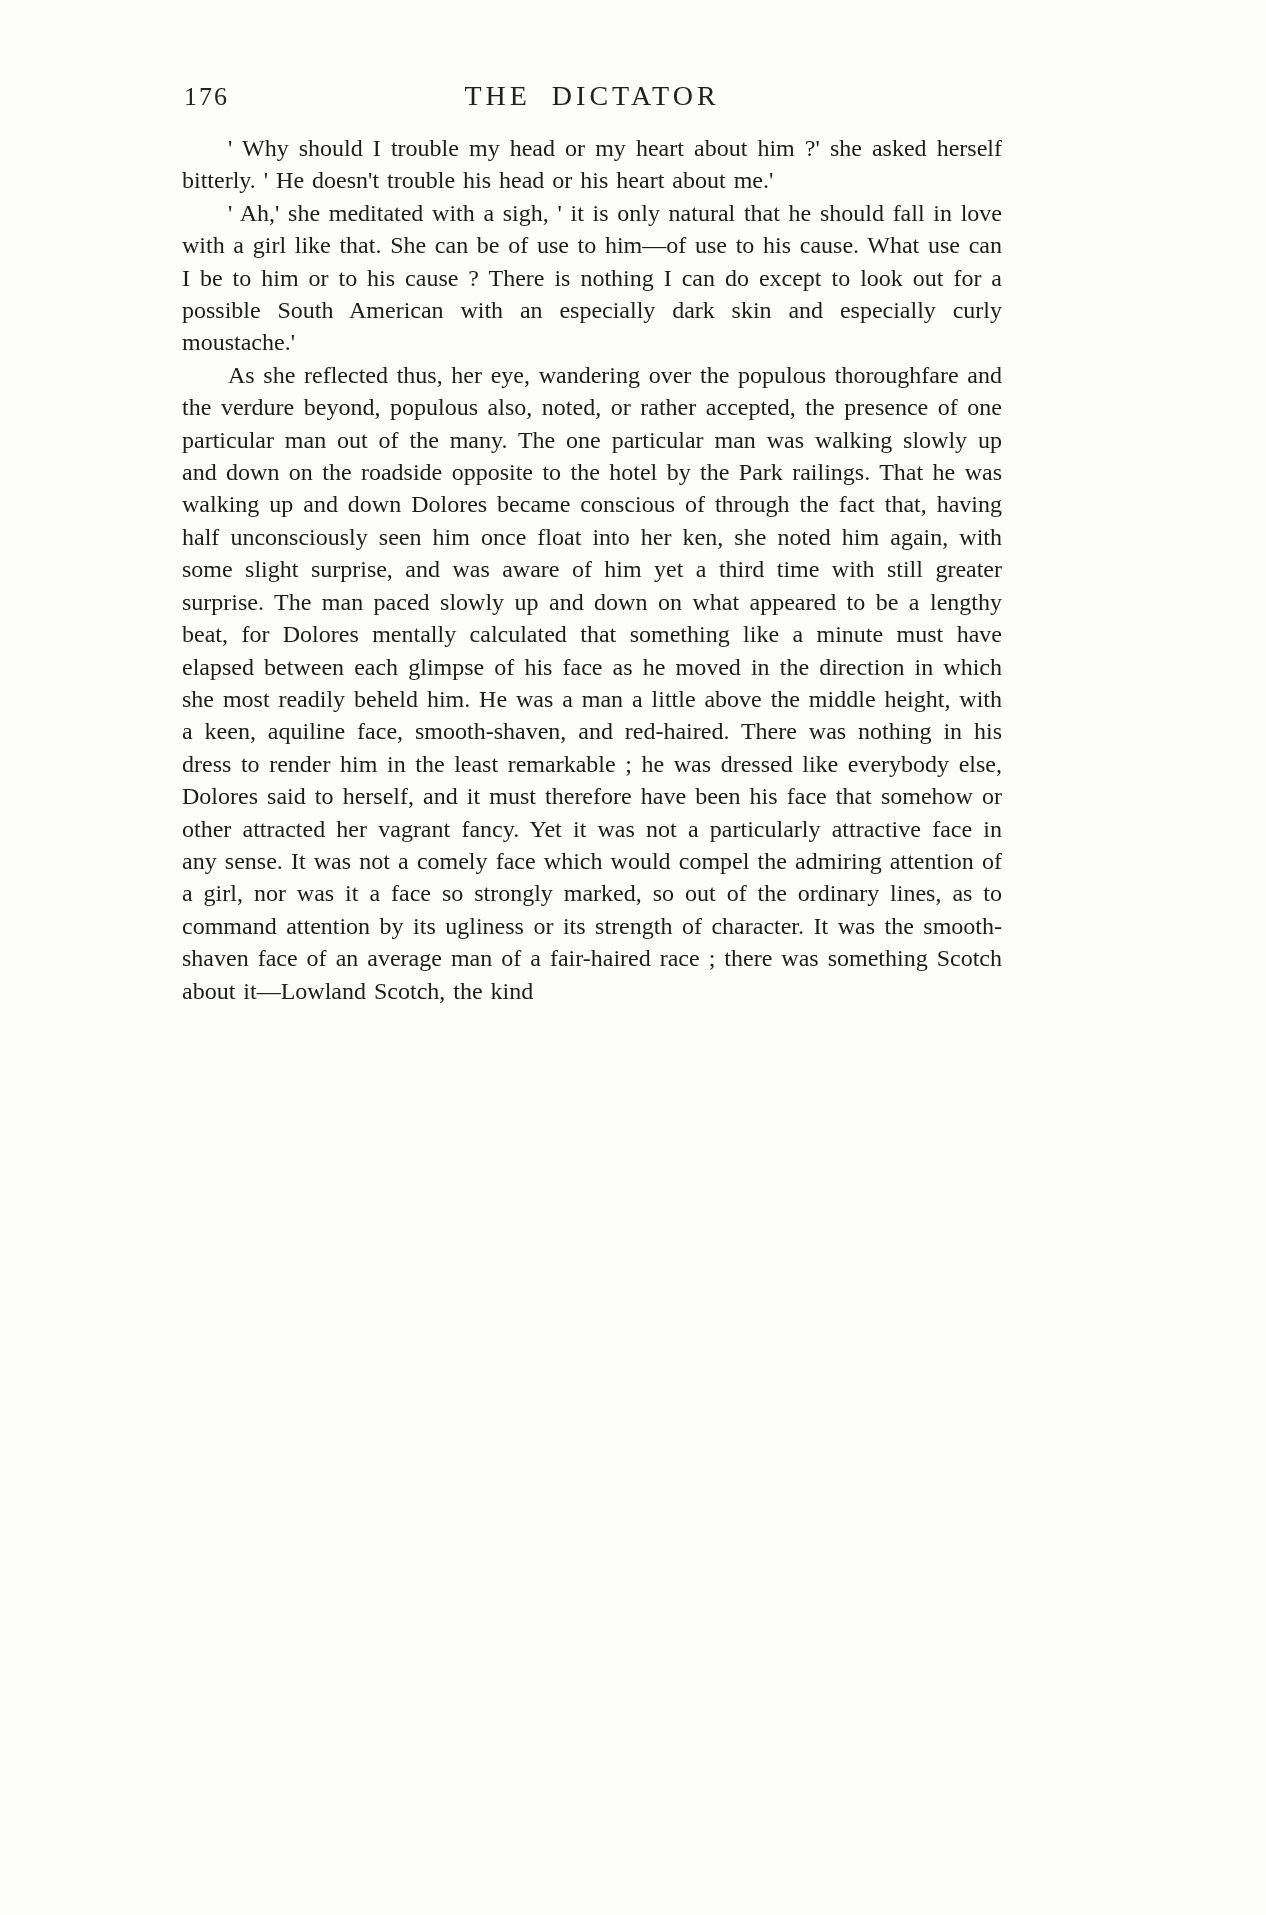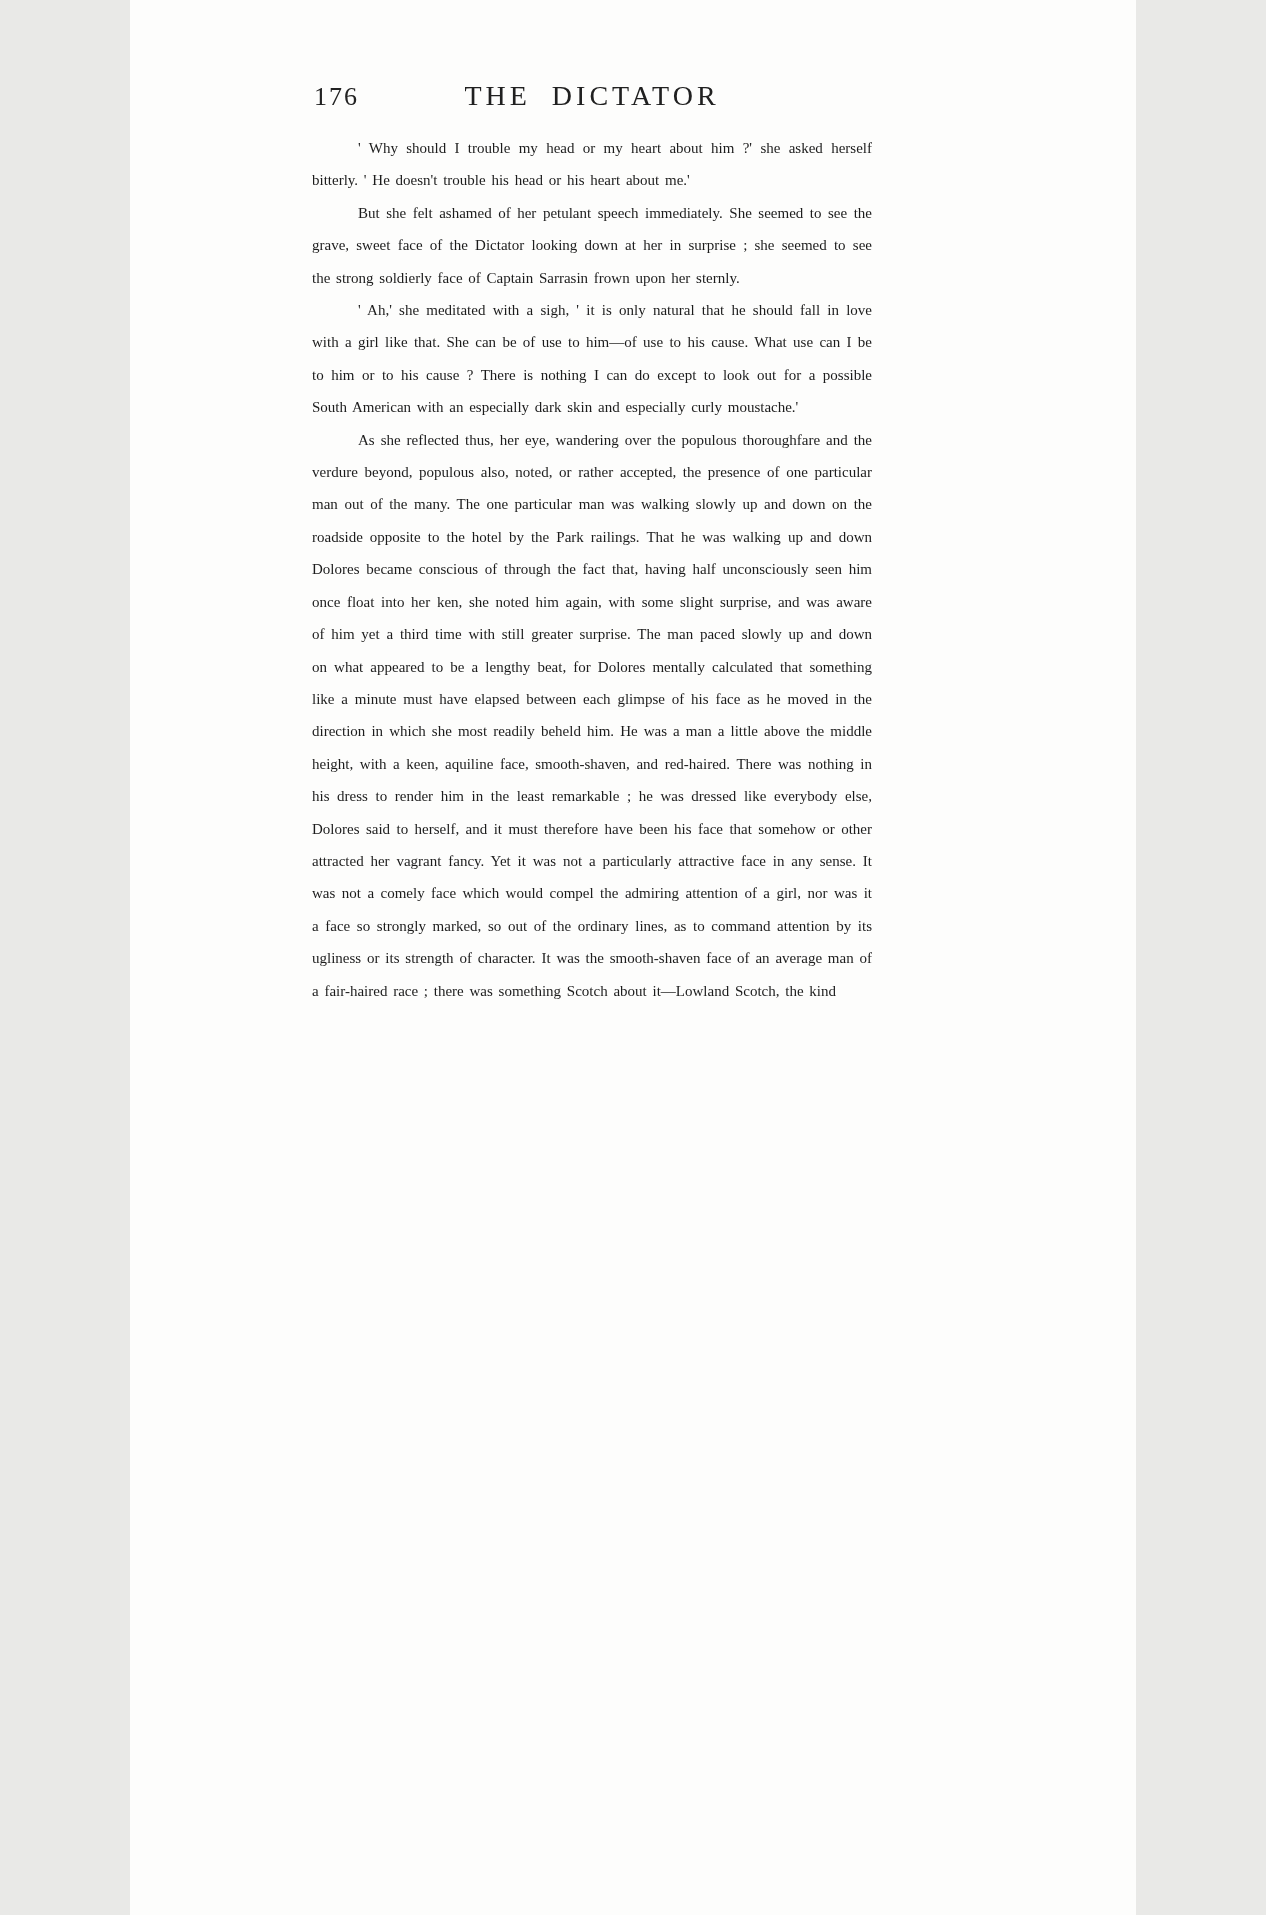--- a/index.html
+++ b/index.html
@@ -2,21 +2,21 @@
 <html><head>
 <meta charset="utf-8">
 <style>
   html, body {
     margin: 0;
     padding: 0;
     background: #e9e9e7;
   }
   .scan-page {
     position: relative;
-    width: 1006px;
+    width: 1266px;
     height: 1915px;
     margin: 0 auto;
     background: #fdfdfc;
     color: #1e1e1e;
     font-family: "Liberation Serif", "DejaVu Serif", serif;
     box-sizing: border-box;
     padding: 80px 264px 0 182px;
     overflow: hidden;
   }
   .page-header {
@@ -38,35 +38,34 @@
     right: 0;
     top: 0;
     text-align: center;
     font-size: 28px;
     letter-spacing: 4px;
     word-spacing: 10px;
     color: #202020;
   }
   .page-body p {
     margin: 0;
-    font-size: 15px;
+    font-size: 24px;
     line-height: 32.4px;
     text-align: justify;
     text-indent: 46px;
     word-spacing: 2px;
     color: #1c1c1c;
   }
 </style>
 </head>
 <body>
 
 <div class="scan-page">
   <div class="page-header">
     <span class="page-number">176</span>
     <span class="running-title">THE DICTATOR</span>
   </div>
   <div class="page-body">
     <p>' Why should I trouble my head or my heart about him ?' she asked herself bitterly.  ' He doesn't trouble his head or his heart about me.'</p>
-    <p>But she felt ashamed of her petulant speech immediately. She seemed to see the grave, sweet face of the Dictator looking down at her in surprise ; she seemed to see the strong soldierly face of Captain Sarrasin frown upon her sternly.</p>
     <p>' Ah,' she meditated with a sigh, ' it is only natural that he should fall in love with a girl like that.  She can be of use to him—of use to his cause.  What use can I be to him or to his cause ?  There is nothing I can do except to look out for a possible South American with an especially dark skin and especially curly moustache.'</p>
     <p>As she reflected thus, her eye, wandering over the populous thoroughfare and the verdure beyond, populous also, noted, or rather accepted, the presence of one particular man out of the many.  The one particular man was walking slowly up and down on the roadside opposite to the hotel by the Park railings.  That he was walking up and down Dolores became conscious of through the fact that, having half unconsciously seen him once float into her ken, she noted him again, with some slight surprise, and was aware of him yet a third time with still greater surprise.  The man paced slowly up and down on what appeared to be a lengthy beat, for Dolores mentally calculated that something like a minute must have elapsed between each glimpse of his face as he moved in the direction in which she most readily beheld him.  He was a man a little above the middle height, with a keen, aquiline face, smooth-shaven, and red-haired. There was nothing in his dress to render him in the least remarkable ; he was dressed like everybody else, Dolores said to herself, and it must therefore have been his face that somehow or other attracted her vagrant fancy.  Yet it was not a particularly attractive face in any sense.  It was not a comely face which would compel the admiring attention of a girl, nor was it a face so strongly marked, so out of the ordinary lines, as to command attention by its ugliness or its strength of character.  It was the smooth-shaven face of an average man of a fair-haired race ; there was something Scotch about it—Lowland Scotch, the kind</p>
   </div>
 </div>
 
 </body></html>

